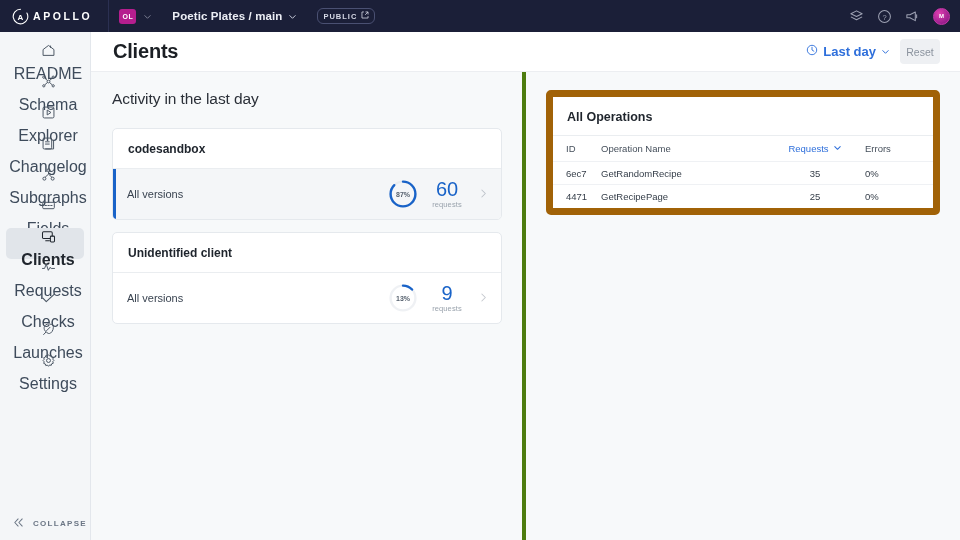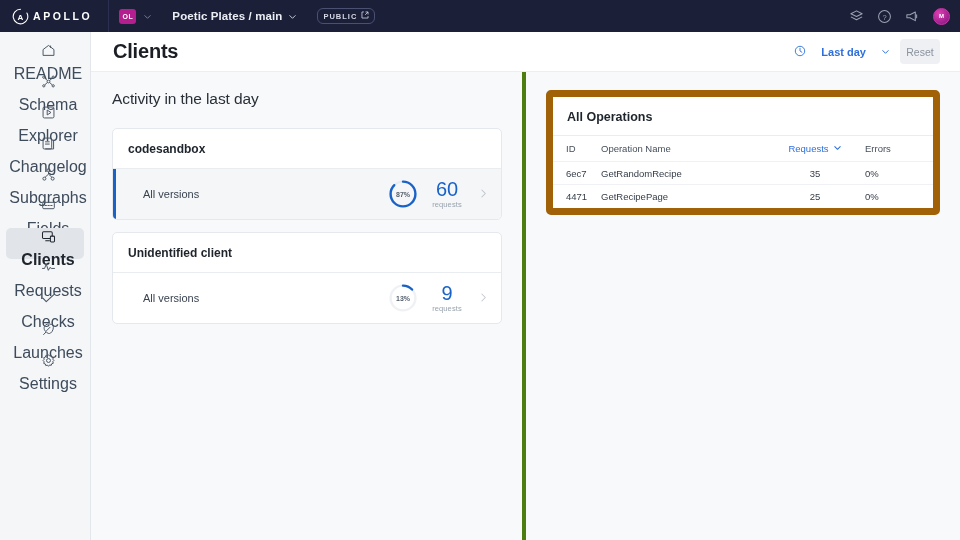--- a/index.html
+++ b/index.html
@@ -90,22 +90,22 @@
   .main { flex: 1; display: flex; flex-direction: column; min-width: 0; background: #fff; }
   .page-head {
     height: 40px; flex: 0 0 40px;
     display: flex; align-items: center;
     padding: 0 20px 0 22px;
     border-bottom: 1px solid #eceef1;
   }
   .page-title { font-size: 20px; font-weight: 700; color: #1b1f24; letter-spacing: -.2px; }
   .head-right { margin-left: auto; display: flex; align-items: center; gap: 10px; }
   .daterange {
-    display: flex; align-items: center; gap: 15px;
-    color: #2e6fdb; font-size: 11px; font-weight: 600;
+    display: flex; align-items: center; gap: 5px;
+    color: #2e6fdb; font-size: 13px; font-weight: 600;
   }
   .reset-btn {
     background: #eef0f3; color: #8b939e;
     border: none; border-radius: 4px;
     height: 25px; width: 40px;
     font-size: 10.5px; font-family: inherit;
   }
 
   .panes { flex: 1; display: flex; min-height: 0; }
   .pane-left {
@@ -141,21 +141,21 @@
     border-top: 1px solid #eaedf0;
     height: 51px; padding: 0 10px 0 0;
     position: relative;
   }
   .version-row.selected { background: #f4f6f8; }
   .accent-bar {
     position: absolute; left: 0; top: 0; bottom: 0; width: 3px;
     background: #1963c8;
   }
   .version-label {
-    font-size: 11px; color: #394350; padding-left: 14px; margin-left: 16px;
+    font-size: 11px; color: #394350; padding-left: 14px;
   }
   .row-right { margin-left: auto; display: flex; align-items: center; gap: 8px; }
   .donut { position: relative; width: 30px; height: 30px; }
   .donut svg { display: block; transform: rotate(-90deg); }
   .donut-label {
     position: absolute; inset: 0;
     display: flex; align-items: center; justify-content: center;
     font-size: 7px; font-weight: 700; color: #56616e;
   }
   .req-block { text-align: center; min-width: 42px; }
@@ -374,20 +374,28 @@
           <svg width="15" height="15" viewBox="0 0 16 16">
               <circle cx="8" cy="8" r="2.1" fill="none" stroke="#4a5663" stroke-width="1.05"></circle>
               <path d="M8 1.8l1.2 1.3 1.7-.5.5 1.7 1.7.6-.5 1.7 1.2 1.3-1.2 1.3.5 1.7-1.7.6-.5 1.7-1.7-.5L8 14.2l-1.2-1.3-1.7.5-.5-1.7-1.7-.6.5-1.7L2.2 8l1.2-1.3-.5-1.7 1.7-.6.5-1.7 1.7.5z" fill="none" stroke="#4a5663" stroke-width="1.05" stroke-linejoin="round"></path>
             </svg>
         </span>
         <span class="nav-label">Settings</span>
       </div>
 
       <div class="sidebar-spacer"></div>
 
+      <div class="collapse">
+        <span>
+          <svg width="13" height="13" viewBox="0 0 14 14">
+              <path d="M6.6 3.2L3 7l3.6 3.8M11 3.2L7.4 7l3.6 3.8" fill="none" stroke="#6b7685" stroke-width="1.15" stroke-linecap="round" stroke-linejoin="round"></path>
+            </svg>
+        </span>
+        <span>COLLAPSE</span>
+      </div>
     </nav>
 
     <div class="main">
 
       <div class="page-head">
         <div class="page-title">Clients</div>
         <div class="head-right">
           <div class="daterange">
             <span>
               <svg width="12" height="12" viewBox="0 0 14 14">

